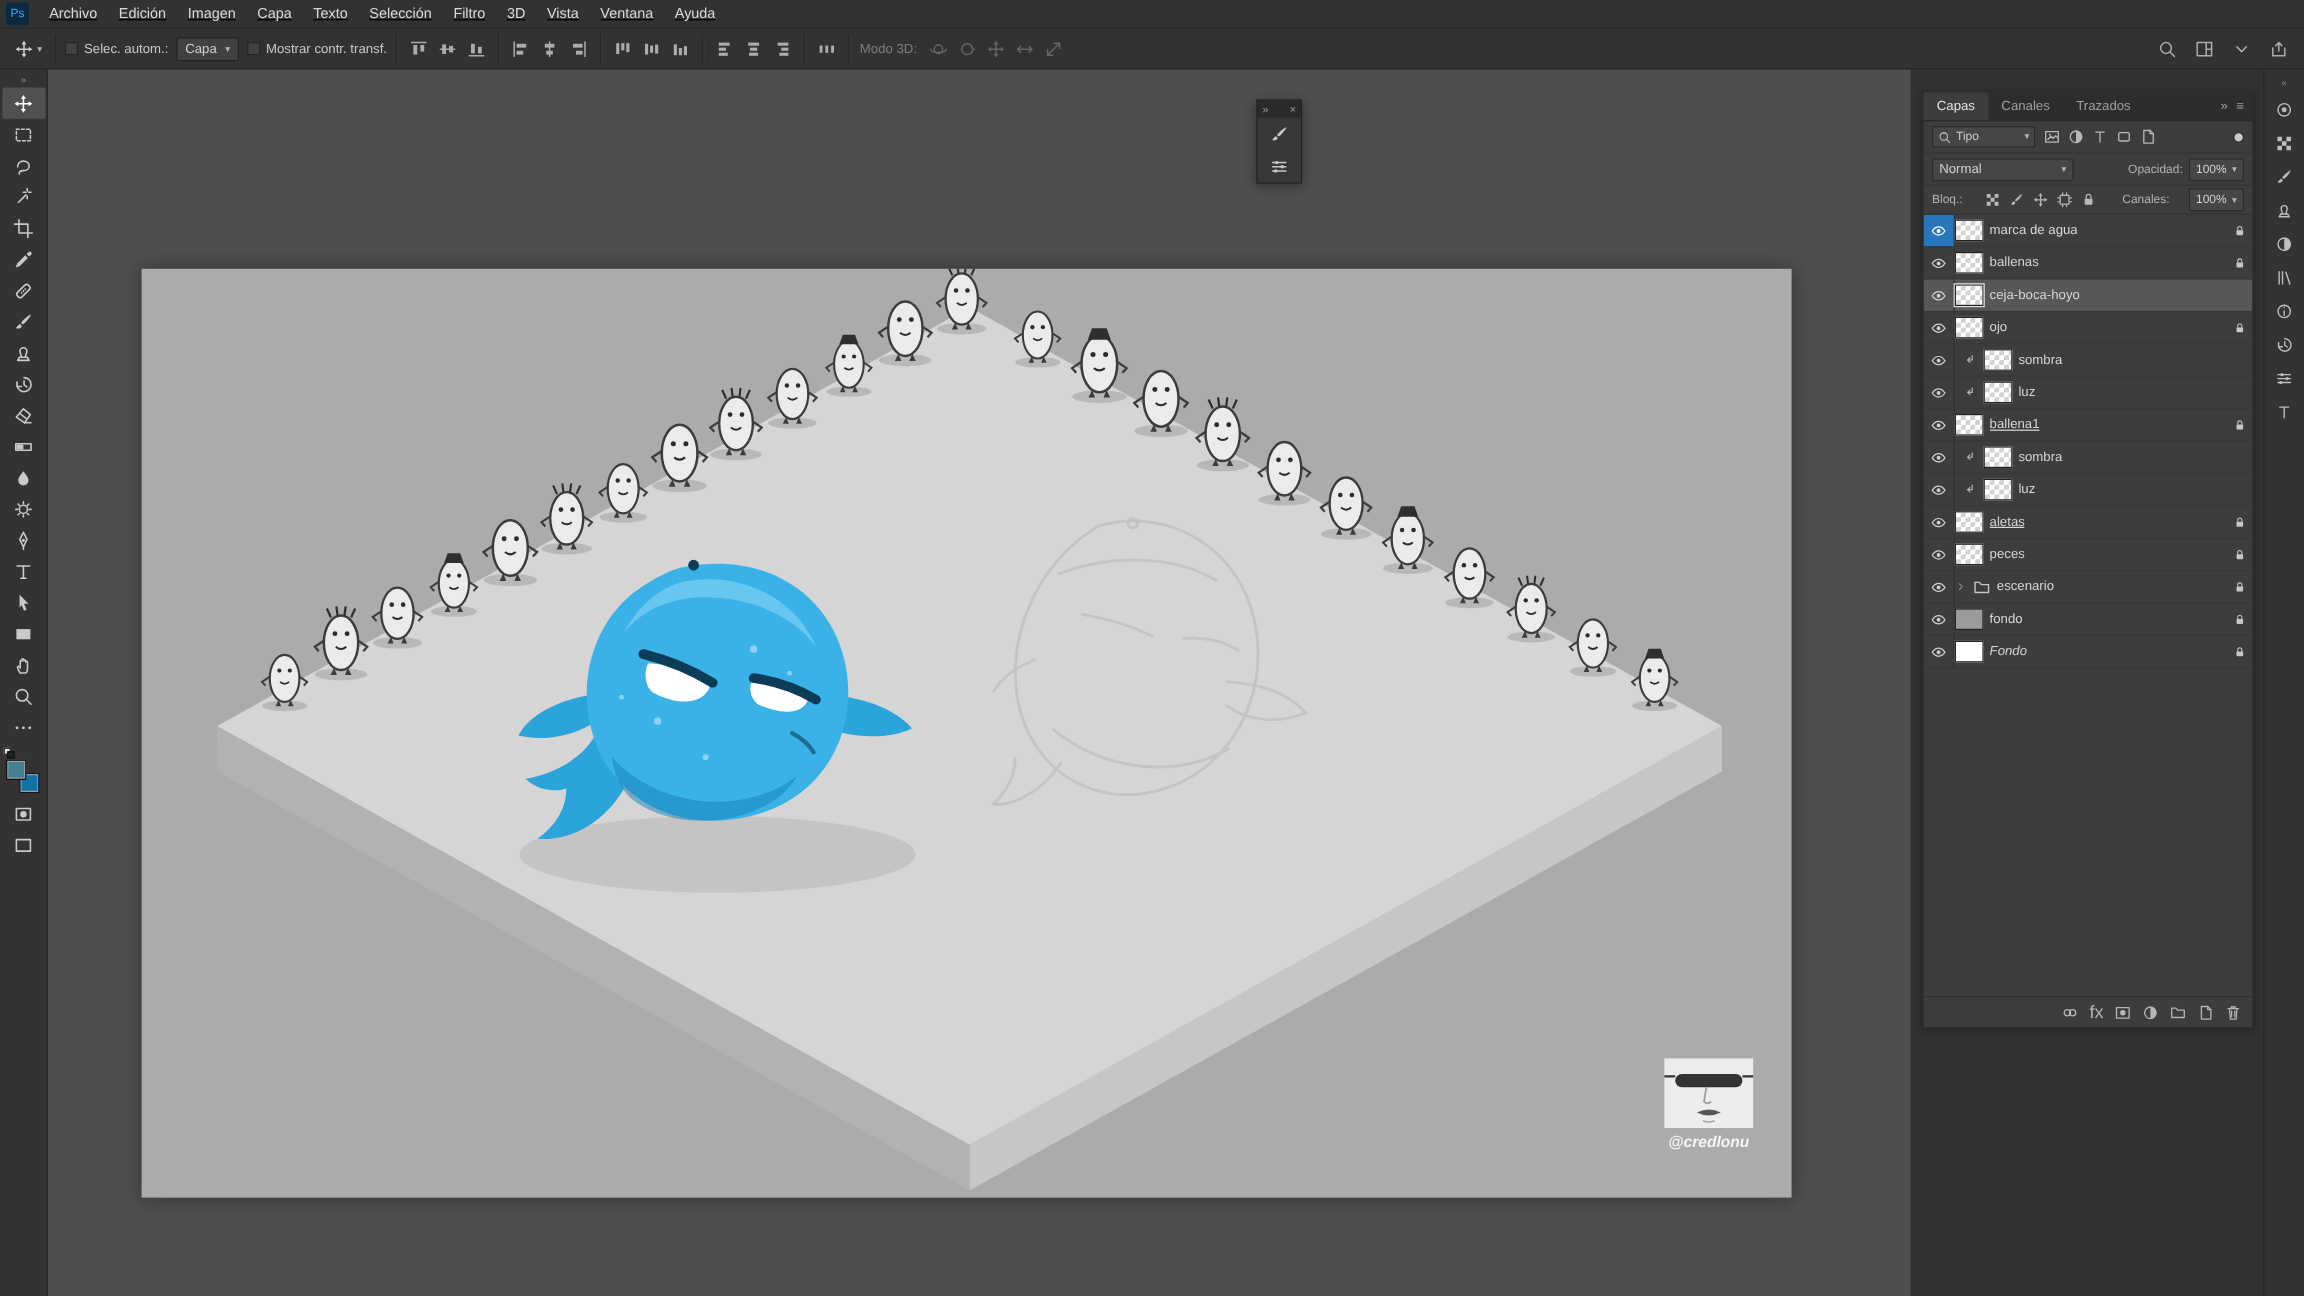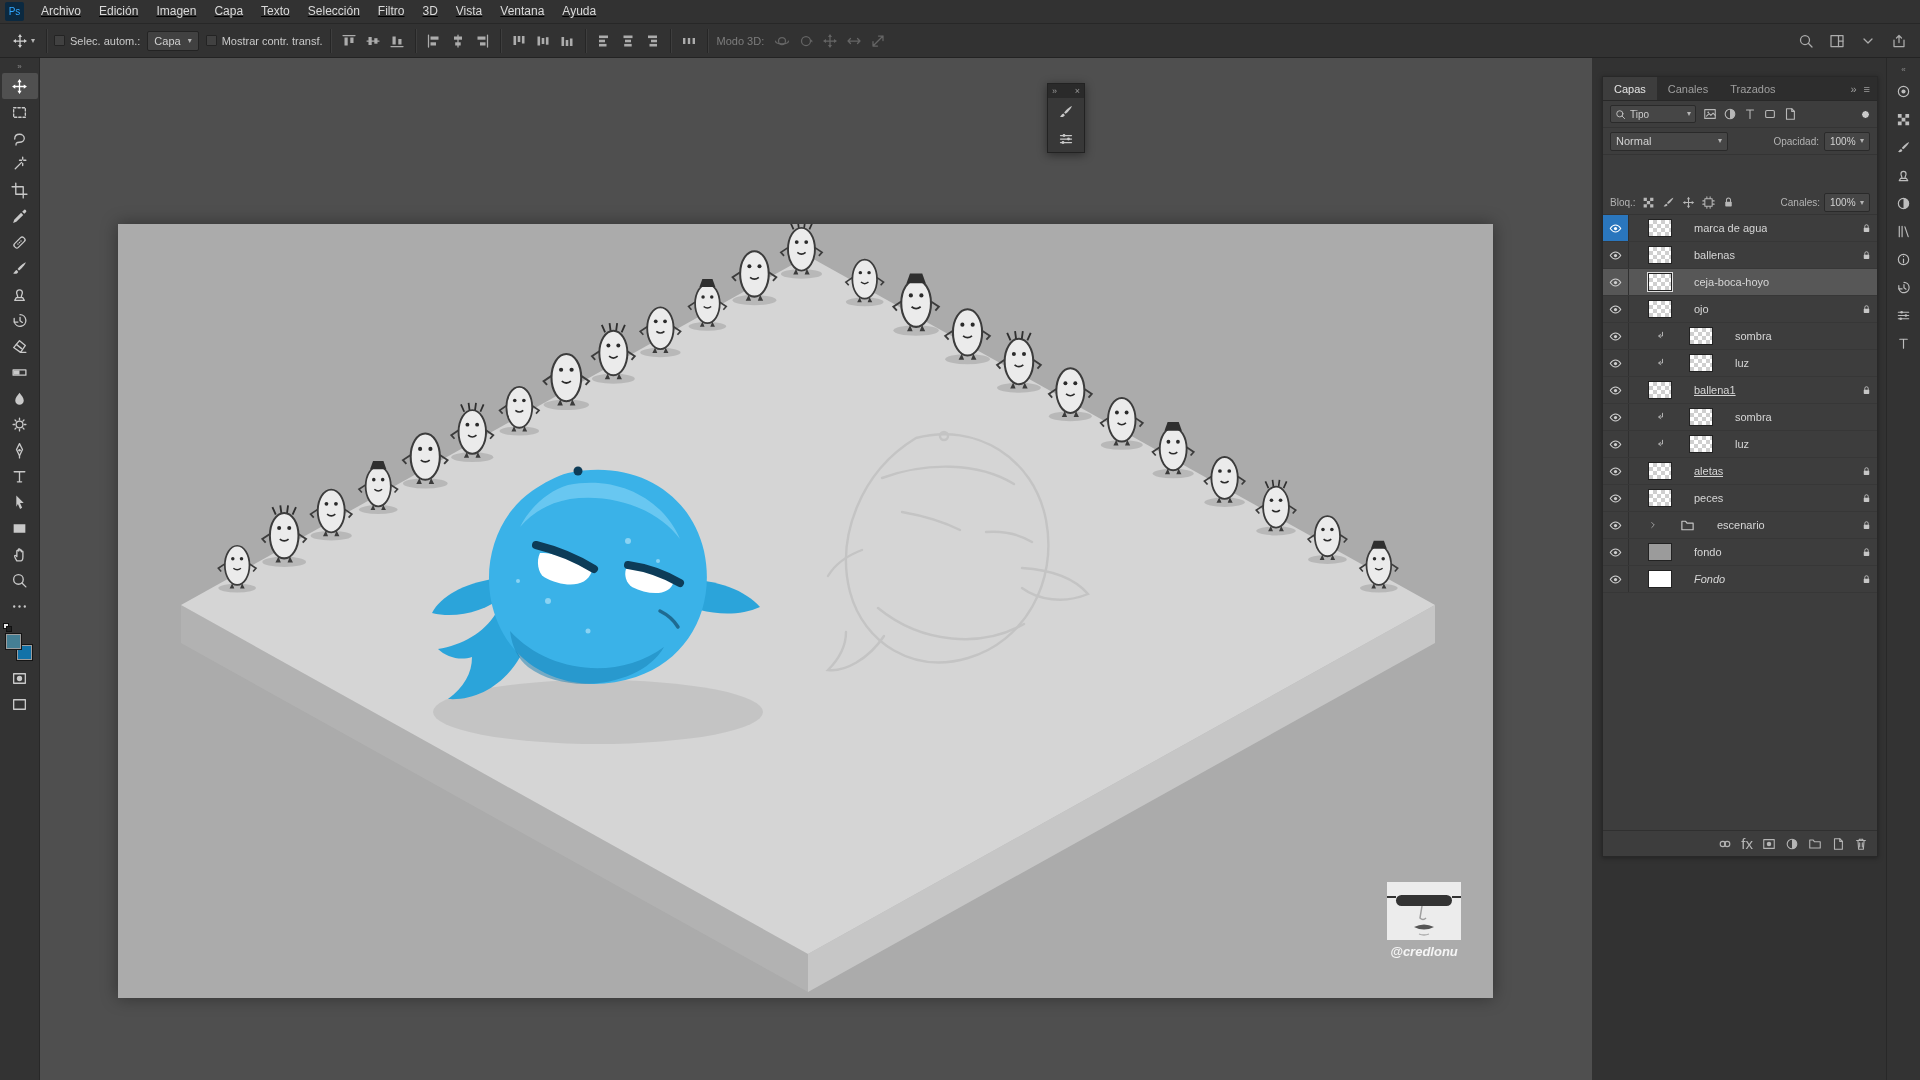--- a/index.html
+++ b/index.html
@@ -53,37 +53,37 @@
   .fp-btn{width:100%;height:27px;display:flex;align-items:center;justify-content:center;color:#c8c8c8;}
 
   
   .dock{width:294px;background:#323232;flex:none;}
   .panelgroup{margin:18px 8px 0 10px;width:276px;height:781px;background:#3d3d3d;border:1px solid #282828;display:flex;flex-direction:column;box-shadow:0 1px 5px rgba(0,0,0,.35);}
   .tabs{height:24px;background:#2d2d2d;display:flex;align-items:stretch;border-bottom:1px solid #282828;flex:none;}
   .tab{padding:0 11px;font-size:11px;line-height:24px;color:#9f9f9f;white-space:nowrap;}
   .tab.active{background:#3d3d3d;color:#e4e4e4;}
   .tabs-right{margin-left:auto;display:flex;align-items:center;gap:7px;padding:0 7px;color:#9f9f9f;font-size:11px;}
   .frow{height:27px;display:flex;align-items:center;padding:0 7px;gap:5px;border-bottom:1px solid #343434;flex:none;}
-  .frow.lockrow{height:24px;gap:4px;margin-top:36px;}
+  .frow.lockrow{height:24px;gap:16px;}
   .kind-dd{width:86px;height:18px;background:#464646;border:1px solid #2a2a2a;border-radius:2px;display:flex;align-items:center;gap:4px;padding:0 4px;font-size:10px;color:#cccccc;}
   .kind-dd .grow{flex:1;}
   .fic{width:18px;height:18px;display:flex;align-items:center;justify-content:center;color:#b8b8b8;}
   .filter-dot{margin-left:auto;width:9px;height:9px;border-radius:50%;background:#cacaca;border:1px solid #2a2a2a;}
   .blend-dd{width:118px;height:19px;background:#464646;border:1px solid #2a2a2a;border-radius:2px;display:flex;align-items:center;justify-content:space-between;padding:0 5px;font-size:11px;color:#d2d2d2;}
   .plabel{font-size:10px;color:#b3b3b3;white-space:nowrap;}
   .val-dd{width:46px;height:19px;background:#464646;border:1px solid #2a2a2a;border-radius:2px;display:flex;align-items:center;justify-content:space-between;padding:0 5px;font-size:10px;color:#d2d2d2;text-align:right;}
   .lockbtn{width:17px;height:17px;display:flex;align-items:center;justify-content:center;color:#b8b8b8;}
   .pushR{margin-left:auto;display:flex;align-items:center;gap:4px;}
 
   .layer-list{flex:1;overflow:hidden;}
   .lrow{height:27px;display:flex;align-items:center;border-bottom:1px solid #373737;background:#3d3d3d;}
   .lrow.sel{background:#575757;}
   .eyec{width:26px;align-self:stretch;display:flex;align-items:center;justify-content:center;border-right:1px solid #303030;color:#cfcfcf;flex:none;}
   .eyec.hl{background:#2a76bd;color:#ffffff;}
-  .lmain{flex:1;display:flex;align-items:center;gap:22px;padding:0 19px;min-width:0;}
+  .lmain{flex:1;display:flex;align-items:center;gap:5px;padding:0 0;min-width:0;}
   .clip{color:#b9b9b9;margin-left:7px;display:flex;flex:none;}
   .grpchev{color:#b9b9b9;display:flex;flex:none;}
   .foldico{color:#c6c6c6;display:flex;flex:none;}
   .thumb{width:24px;height:18px;border:1px solid #222;flex:none;background-color:#fff;background-image:linear-gradient(45deg,#cfcfcf 25%,transparent 25%,transparent 75%,#cfcfcf 75%),linear-gradient(45deg,#cfcfcf 25%,transparent 25%,transparent 75%,#cfcfcf 75%);background-size:8px 8px;background-position:0 0,4px 4px;}
   .thumb.gray{background:#9b9b9b;}
   .thumb.white{background:#ffffff;}
   .thumb.selthumb{outline:1px solid #dddddd;}
   .lname{font-size:11px;color:#d6d6d6;white-space:nowrap;overflow:hidden;text-overflow:ellipsis;}
   .lname.und{text-decoration:underline;}
   .lname.ita{font-style:italic;}

